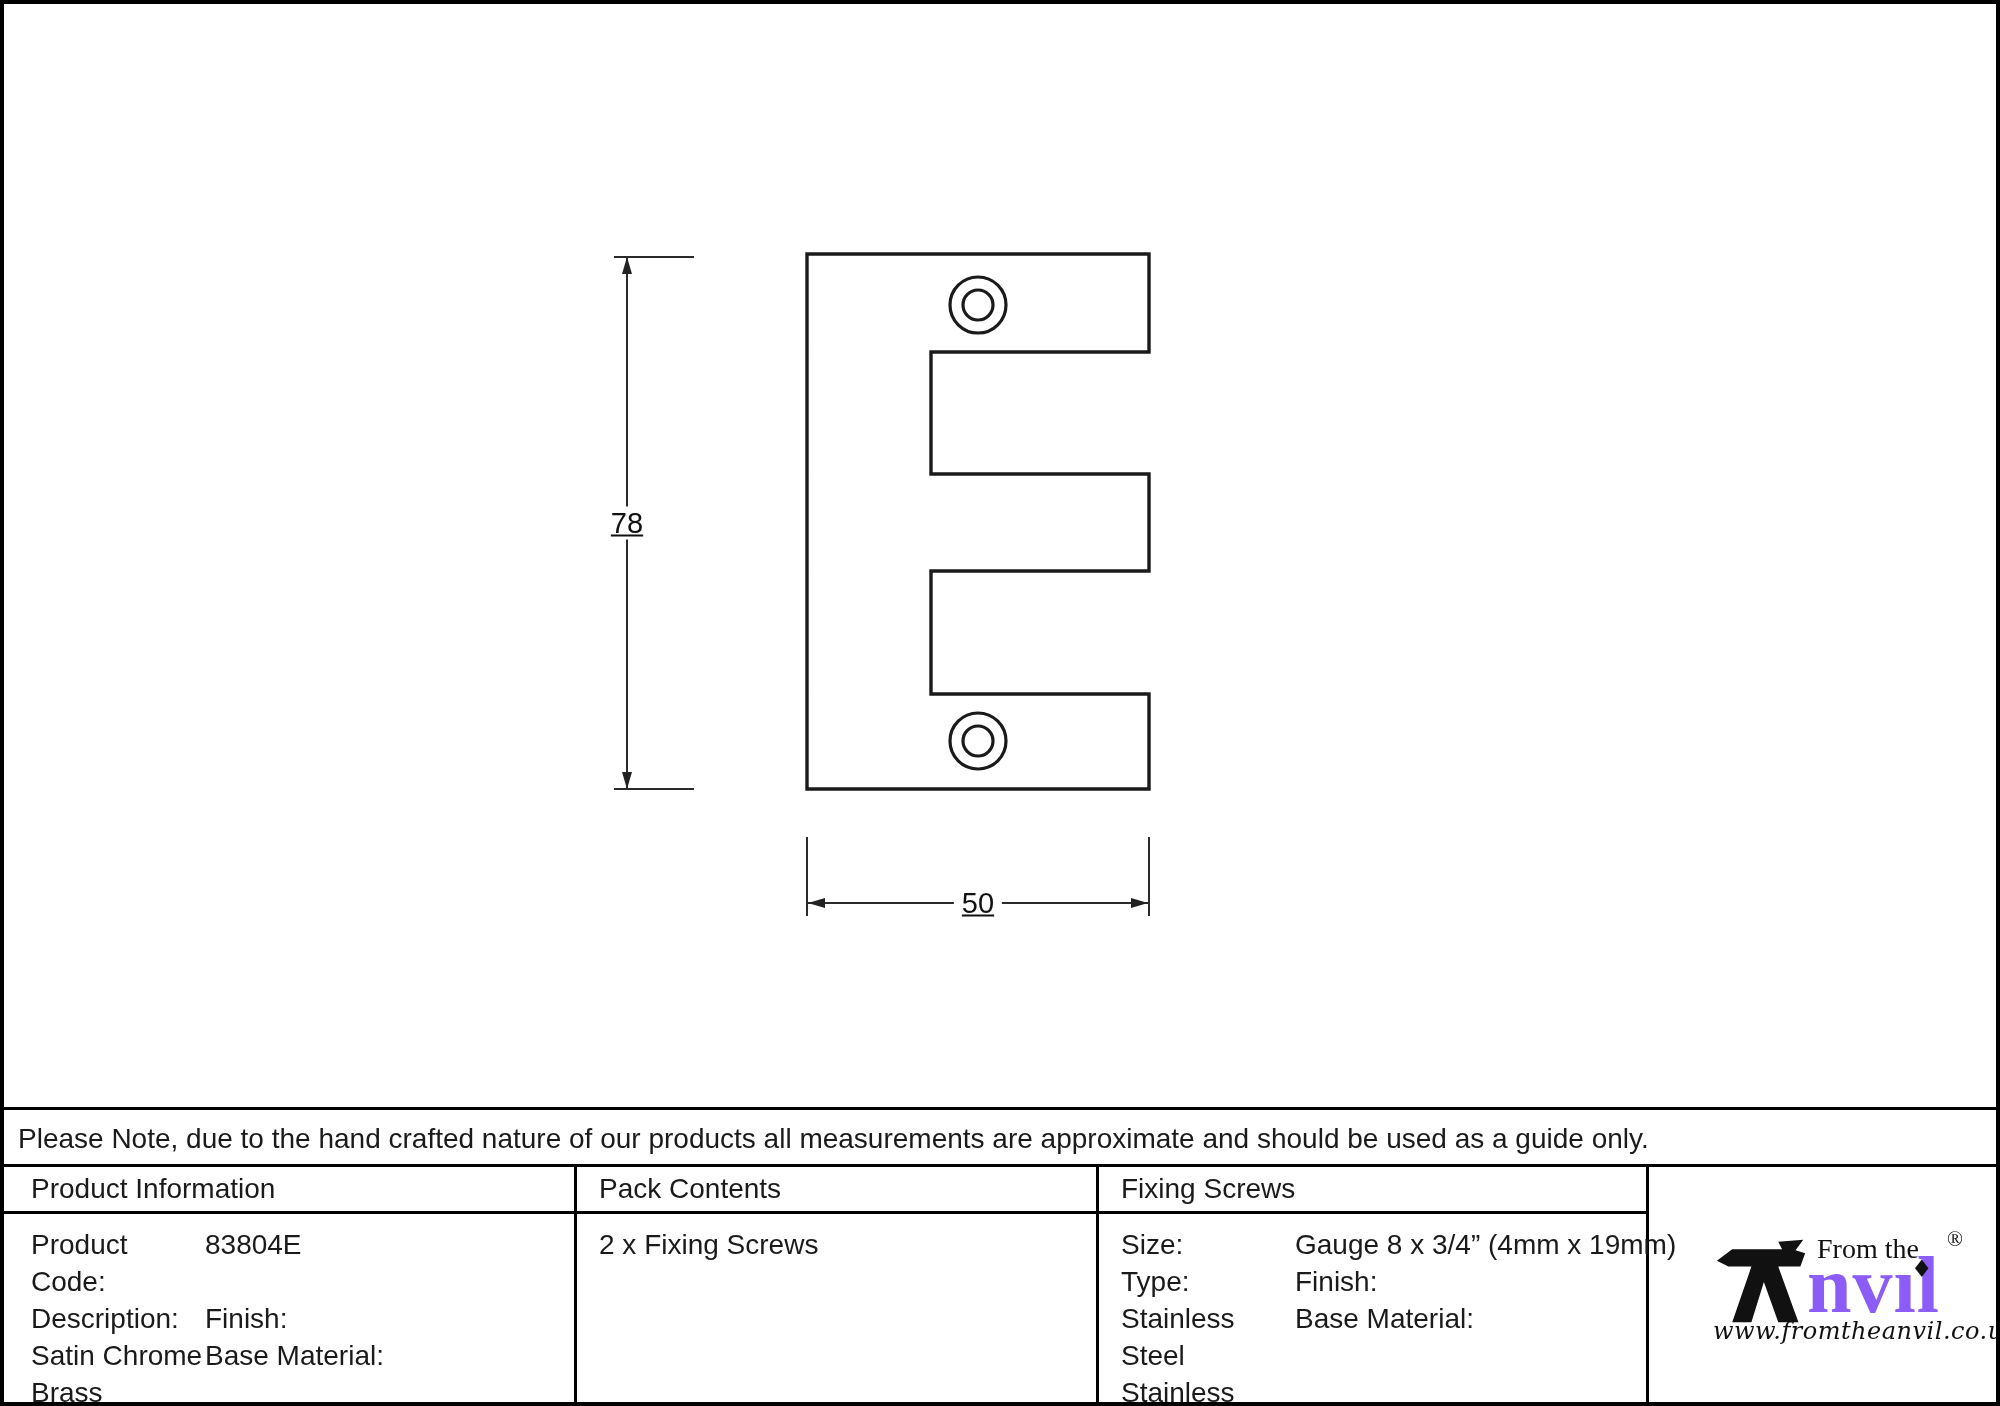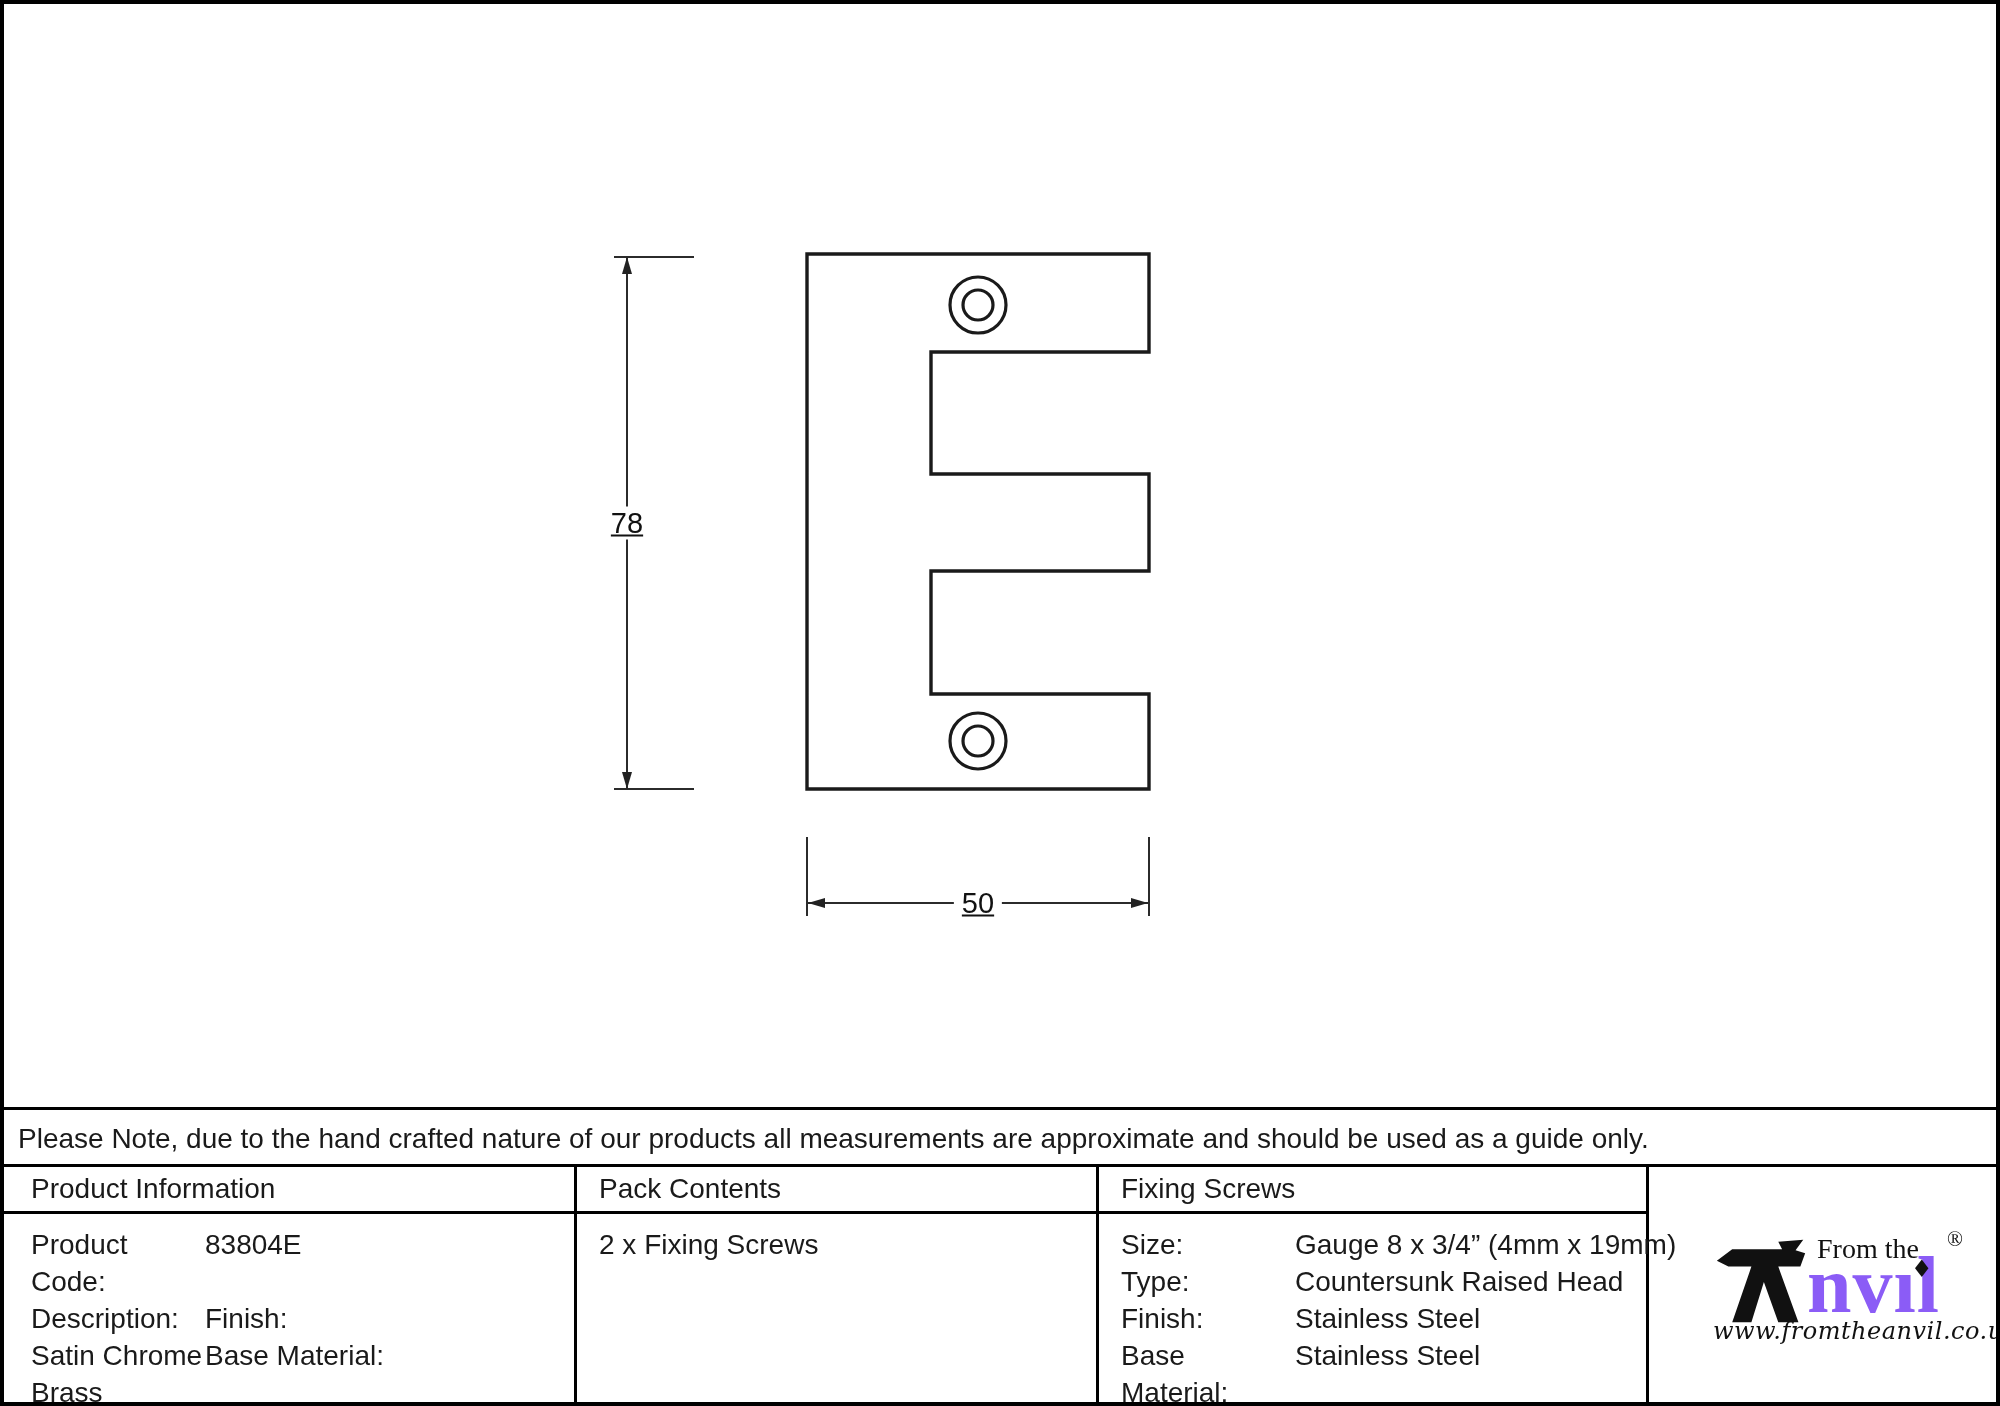--- a/index.html
+++ b/index.html
@@ -143,21 +143,20 @@
     <div>2 x Fixing Screws</div>
   </div>
 
   <div class="cell-header" style="left:1117px;align-items:center;">
     <span>Fixing Screws</span>
   </div>
   <div class="cell-body kv" style="left:1117px;width:510px;">
     <div>Size:</div>
     <div style="white-space:nowrap;">Gauge 8 x 3/4” (4mm x 19mm)</div>
     <div>Type:</div>
-    <div>Countersunk Raised Head</div>
     <div>Finish:</div>
     <div>Stainless Steel</div>
     <div>Base Material:</div>
     <div>Stainless Steel</div>
   </div>
 
   <div class="logo-cell">
     <svg class="anvil-icon" width="96" height="88" viewBox="0 0 100 90">
       <path fill="#111" d="M4 24 L20 12 L72 12 L68 4 L94 2 L86 13 L96 16 L91 30 L68 30 L89 88 L68 88 L53 46 L40 88 L20 88 L40 30 L16 30 Z"></path>
     </svg>

